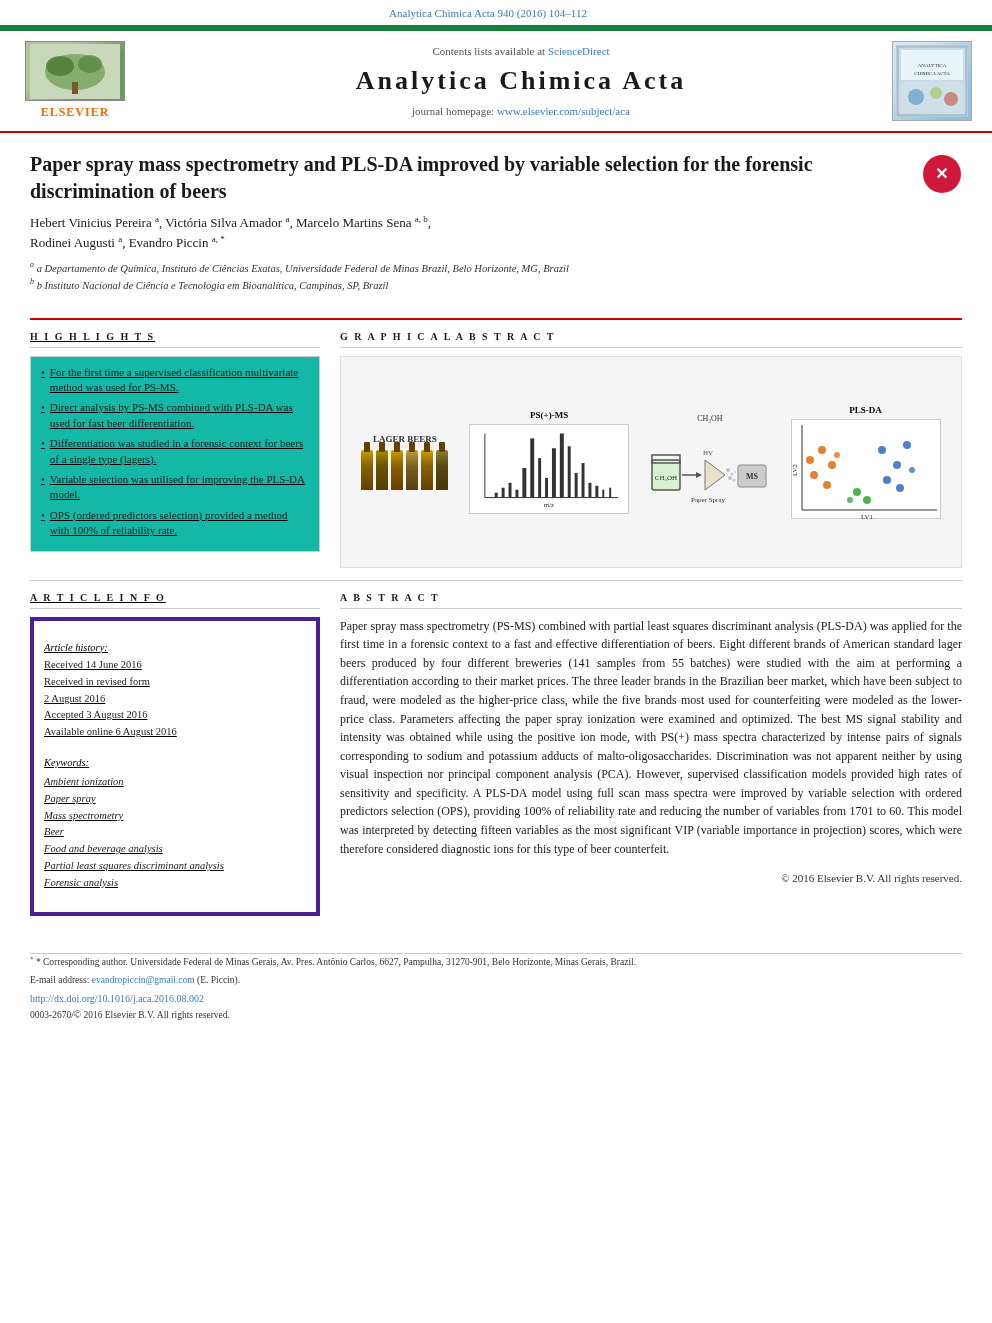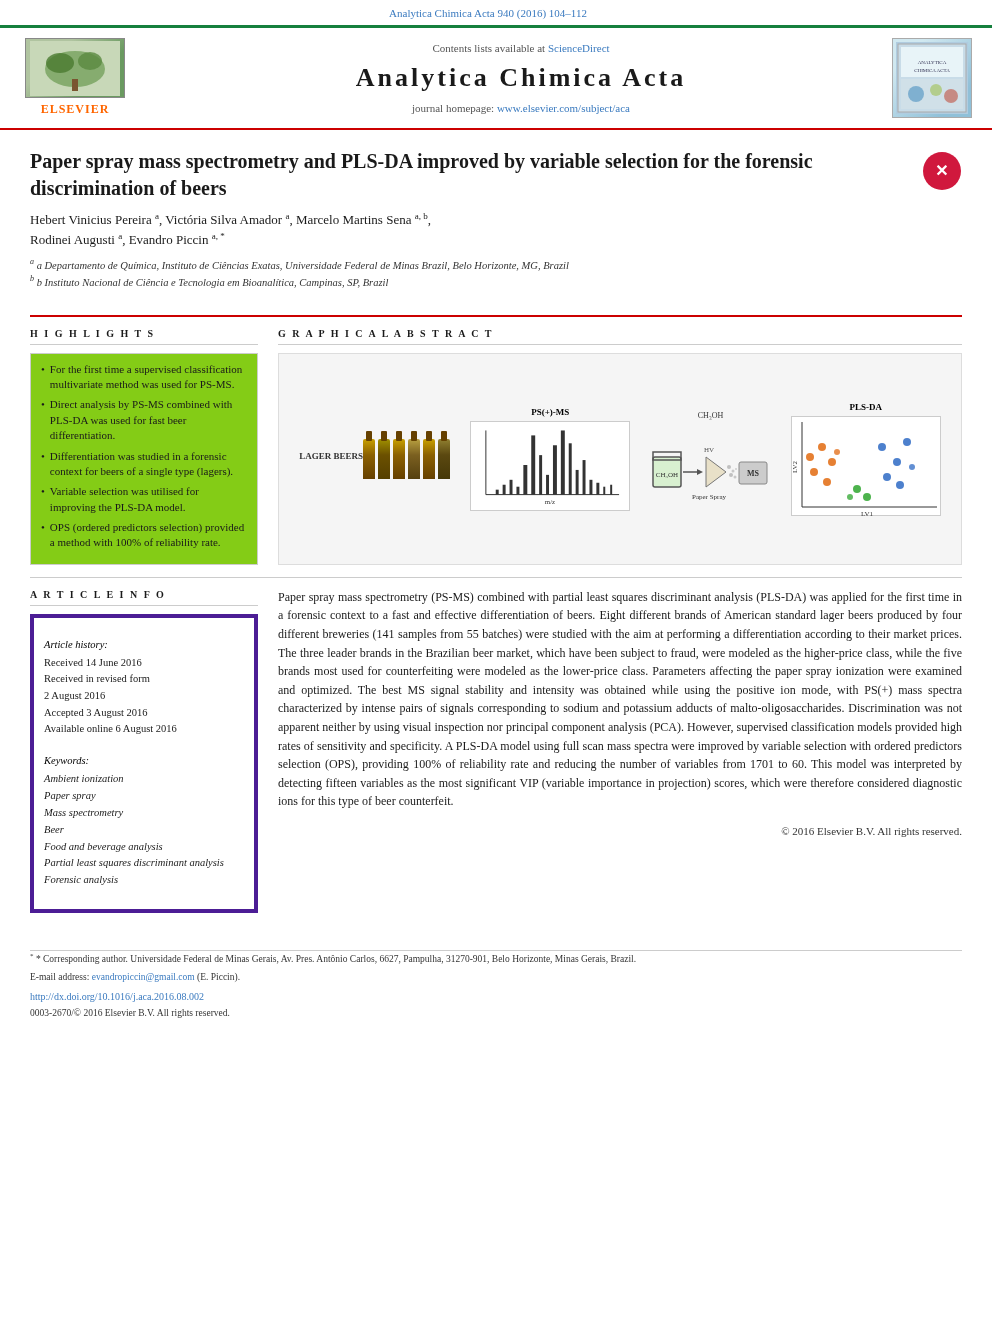--- a/index.html
+++ b/index.html
@@ -12,21 +12,21 @@
       font-size: 13px;
       line-height: 1.4;
     }
 
     
     .top-bar {
       text-align: center;
       padding: 6px 16px 4px 0;
       font-size: 11px;
       color: #3a7abf;
-      border-bottom: 3px solid #15803d;
+      border-bottom: 6px solid #15803d;
     }
 
     
     .journal-header {
       display: flex;
       align-items: center;
       padding: 10px 20px;
       border-bottom: 2px solid #c00;
     }
     .journal-header .elsevier-logo {
@@ -170,22 +170,23 @@
       margin: 10px 0;
     }
 
     
     .two-col {
       display: flex;
       gap: 20px;
       margin-bottom: 12px;
     }
     .col-left {
-      width: 228px;
+      width: 290px;
       flex-shrink: 0;
+      text-decoration: underline;
     }
     .col-right {
       flex: 1;
     }
 
     
     .section-header {
       font-size: 10px;
       font-weight: bold;
       letter-spacing: 2px;
@@ -193,21 +194,21 @@
       color: #1a1a1a;
       margin-bottom: 8px;
       border-bottom: 1px solid #ccc;
       padding-bottom: 3px;
     }
 
     
     .highlights-box {
       border: 1px solid #ccc;
       padding: 8px 10px;
-      background: #84cc16;
+      background: #14b8a6;
     }
     .highlight-item {
       font-size: 11px;
       color: #1a1a1a;
       margin-bottom: 5px;
       display: flex;
       align-items: flex-start;
       line-height: 1.4;
     }
     .highlight-item::before {
@@ -230,20 +231,21 @@
       width: 100%;
       height: 190px;
       display: flex;
       align-items: center;
       justify-content: space-around;
     }
 
     
     .beer-bottles {
       display: flex;
+      flex-direction: column;
       align-items: center;
       font-size: 9px;
       color: #333;
     }
     .beer-bottles-label {
       font-weight: bold;
       font-size: 9px;
       margin-bottom: 4px;
     }
     .bottles-row {
@@ -580,20 +582,21 @@
           <div class="kw-item">Mass spectrometry</div>
           <div class="kw-item">Beer</div>
           <div class="kw-item">Food and beverage analysis</div>
           <div class="kw-item">Partial least squares discriminant analysis</div>
           <div class="kw-item">Forensic analysis</div>
         </div>
       </div>
     </div>
 
     <div class="col-right">
+      <div class="section-header">A B S T R A C T</div>
       <div class="abstract-text">Paper spray mass spectrometry (PS-MS) combined with partial least squares discriminant analysis (PLS-DA) was applied for the first time in a forensic context to a fast and effective differentiation of beers. Eight different brands of American standard lager beers produced by four different breweries (141 samples from 55 batches) were studied with the aim at performing a differentiation according to their market prices. The three leader brands in the Brazilian beer market, which have been subject to fraud, were modeled as the higher-price class, while the five brands most used for counterfeiting were modeled as the lower-price class. Parameters affecting the paper spray ionization were examined and optimized. The best MS signal stability and intensity was obtained while using the positive ion mode, with PS(+) mass spectra characterized by intense pairs of signals corresponding to sodium and potassium adducts of malto-oligosaccharides. Discrimination was not apparent neither by using visual inspection nor principal component analysis (PCA). However, supervised classification models provided high rates of sensitivity and specificity. A PLS-DA model using full scan mass spectra were improved by variable selection with ordered predictors selection (OPS), providing 100% of reliability rate and reducing the number of variables from 1701 to 60. This model was interpreted by detecting fifteen variables as the most significant VIP (variable importance in projection) scores, which were therefore considered diagnostic ions for this type of beer counterfeit.</div>
       <div class="copyright-line">© 2016 Elsevier B.V. All rights reserved.</div>
     </div>
   </div>
 
 </div>
 
 <div class="page-footer">
   <div class="footer-note">
     <sup>*</sup> <span>* Corresponding author. Universidade Federal de Minas Gerais, Av. Pres. Antônio Carlos, 6627, Pampulha, 31270-901, Belo Horizonte, Minas Gerais, Brazil.</span>

